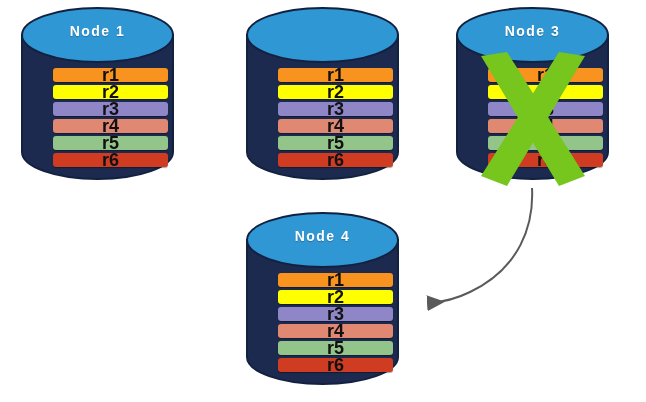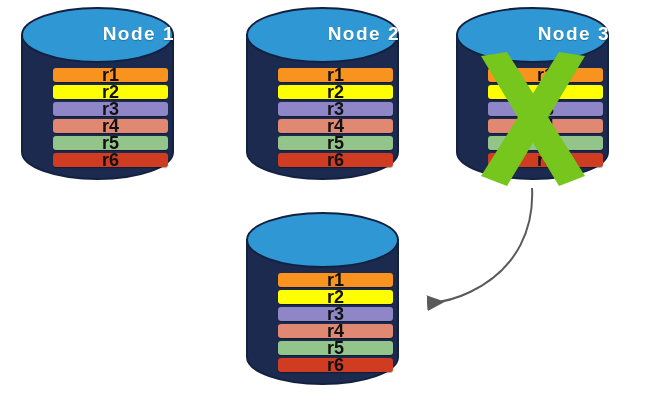--- a/index.html
+++ b/index.html
@@ -23,24 +23,24 @@
   .node svg {
     position: absolute;
     left: 0;
     top: 0;
     overflow: visible;
   }
   .node-label {
     position: absolute;
     left: 0;
     width: 100%;
-    text-align: right;
+    text-align: center;
     color: #ffffff;
     font-weight: bold;
-    font-size: 19px;
+    font-size: 14px;
     letter-spacing: 1.5px;
     font-family: "Liberation Sans", sans-serif;
     text-shadow: 0 1px 1px rgba(0,0,0,0.25);
     pointer-events: none;
   }
   .rows {
     position: absolute;
     left: 33px;
     width: 115px;
   }
@@ -108,21 +108,20 @@
           <div class="row" style="background: rgb(207, 60, 34);">
             <span class="row-label">r6</span>
           </div>
         </div>
       </div>
       <div class="node" style="left: 245px; top: 5px; width: 155px; height: 180px;">
         <svg width="155" height="180" viewBox="0 0 155 180">
           <path d="M2,30 L2,147 A75.5,27 0 0 0 153,147 L153,30 Z" fill="#1b2a4e" stroke="#132141" stroke-width="2"></path>
           <ellipse cx="77.5" cy="30" rx="75.5" ry="27" fill="#2e97d4" stroke="#132141" stroke-width="2"></ellipse>
         </svg>
-        <div class="node-label" style="top: 18px;">Node  2</div>
         <div class="rows" style="top: 63px;">
           <div class="row" style="background: rgb(247, 147, 30);">
             <span class="row-label">r1</span>
           </div>
           <div class="row" style="background: rgb(255, 255, 0);">
             <span class="row-label">r2</span>
           </div>
           <div class="row" style="background: rgb(143, 134, 200);">
             <span class="row-label">r3</span>
           </div>
@@ -168,20 +167,21 @@
             <path d="M8,6 L34,2 L112,126 L86,136 Z"></path>
             <path d="M86,2 L112,6 L34,136 L8,126 Z"></path>
           </g>
         </svg>
       </div>
       <div class="node" style="left: 245px; top: 210px; width: 155px; height: 180px;">
         <svg width="155" height="180" viewBox="0 0 155 180">
           <path d="M2,30 L2,147 A75.5,27 0 0 0 153,147 L153,30 Z" fill="#1b2a4e" stroke="#132141" stroke-width="2"></path>
           <ellipse cx="77.5" cy="30" rx="75.5" ry="27" fill="#2e97d4" stroke="#132141" stroke-width="2"></ellipse>
         </svg>
+        <div class="node-label" style="top: 18px;">Node  4</div>
         <div class="rows" style="top: 63px;">
           <div class="row" style="background: rgb(247, 147, 30);">
             <span class="row-label">r1</span>
           </div>
           <div class="row" style="background: rgb(255, 255, 0);">
             <span class="row-label">r2</span>
           </div>
           <div class="row" style="background: rgb(143, 134, 200);">
             <span class="row-label">r3</span>
           </div>

